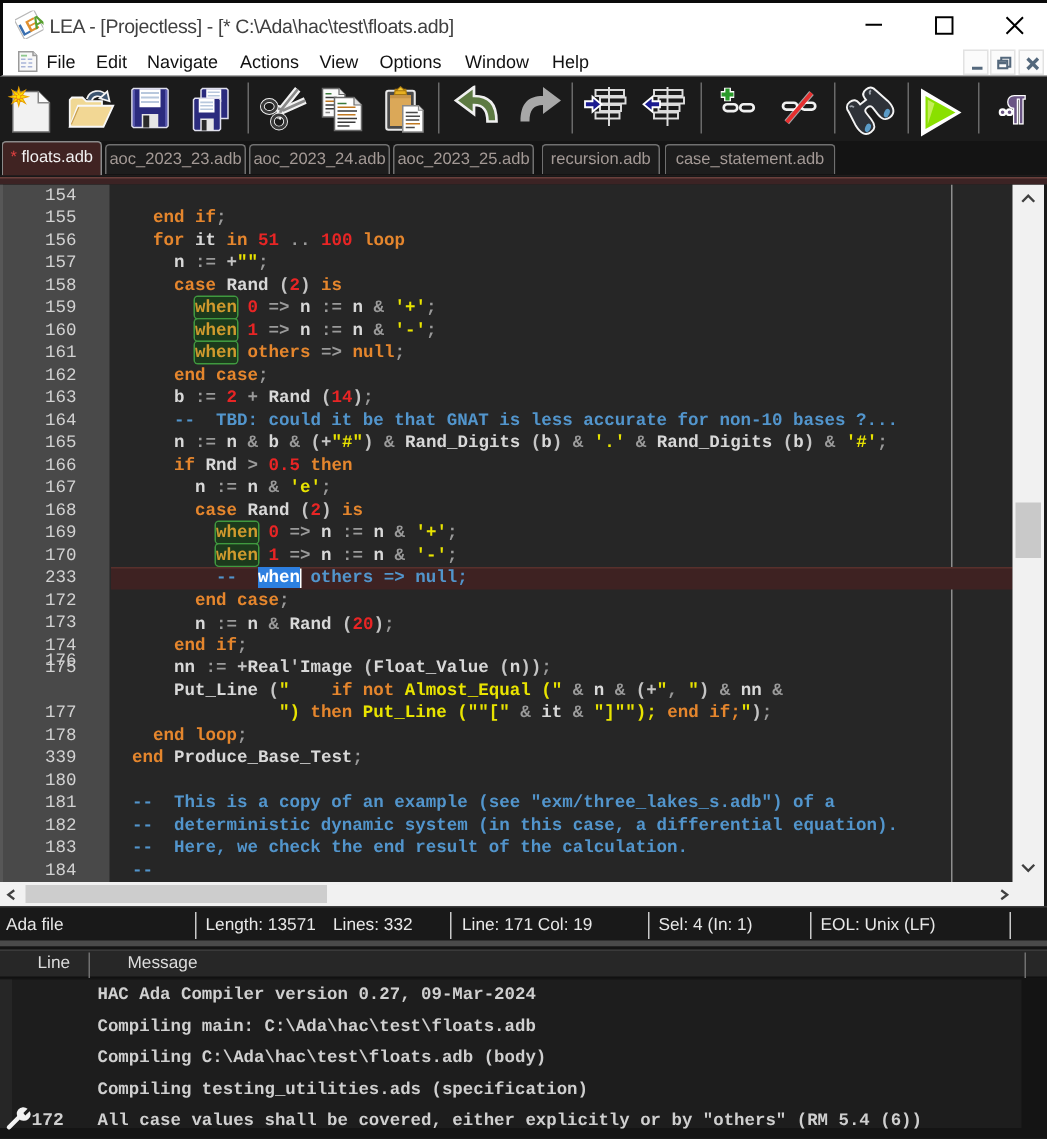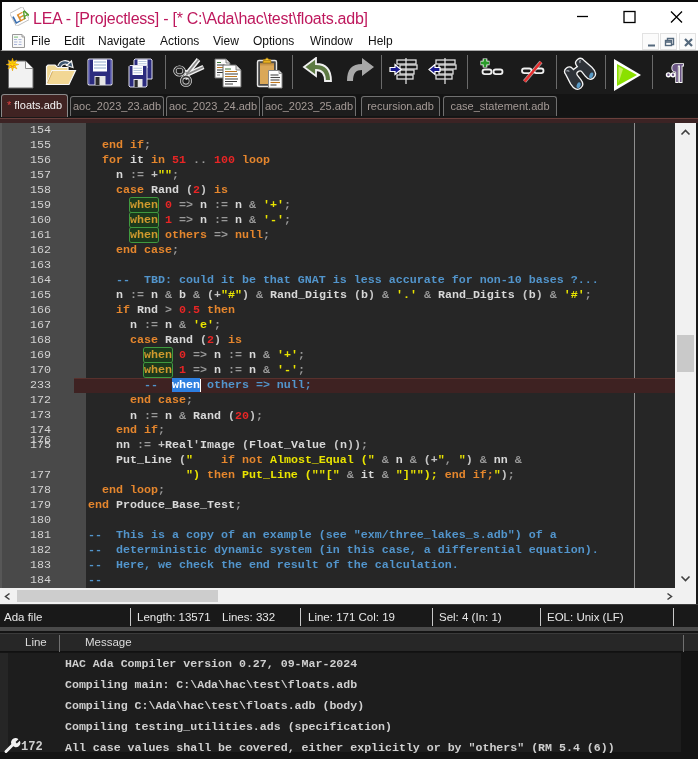--- a/index.html
+++ b/index.html
@@ -1,21 +1,21 @@
 <!DOCTYPE html>
 <html><head>
 <meta charset="utf-8">
 <style>
 * { margin:0; padding:0; box-sizing:border-box; }
 html,body { width:698px; height:759px; overflow:hidden; background:#1a1a1a; }
 body { position:relative; font-family:"Liberation Sans", sans-serif; }
 
 
 #titlebar { position:absolute; left:0; top:0; width:698px; height:30px; background:#ffffff; border-top:2px solid #0a0a0a; border-left:2px solid #0a0a0a; }
-#titletext { position:absolute; left:31px; top:8px; font-size:16px; color:#be185d; letter-spacing:-0.25px; white-space:pre; }
+#titletext { position:absolute; left:31px; top:8px; font-size:13px; color:#404040; letter-spacing:-0.25px; white-space:pre; }
 .wbtn { position:absolute; top:0; width:47px; height:30px; }
 #leaicon { position:absolute; left:7px; top:4px; }
 
 
 #menubar { position:absolute; left:0; top:30px; width:698px; height:21px; background:#ffffff; border-bottom:1px solid #aaaaaa; border-left:2px solid #0a0a0a; }
 .mitem { position:absolute; top:4px; font-size:12px; color:#111; }
 #docicon { position:absolute; left:7px; top:2px; }
 .mdibtn { position:absolute; top:3px; width:17px; height:17px; background:#fbfbfb; border:1px solid #e2e2e2; }
 .mdibtn svg { position:absolute; left:1px; top:1px; }
 
@@ -25,21 +25,21 @@
 .tsep { position:absolute; top:4px; width:1px; height:34px; background:#6a6a6a; }
 
 
 #tabbar { position:absolute; left:0; top:94px; width:698px; height:23px; background:#141414; }
 .tab { position:absolute; top:2px; height:20px; background:#1d1d1d; border:1px solid #707070; border-bottom:none; border-radius:3px 3px 0 0; color:#a49a96; font-size:11px; text-align:center; line-height:18px; white-space:pre; }
 .tab.active { top:0; height:23px; background:#402322; color:#f2f2f2; border-color:#8a8a8a; line-height:21px; }
 #strip { position:absolute; left:0; top:117px; width:698px; height:6px; background:#3c2324; border-top:1px solid #181818; box-shadow:inset 0 1px 0 #6a403c; }
 
 
 #editor { position:absolute; left:0; top:123px; width:698px; height:465px; background:#262626; overflow:hidden; }
-#gutter { position:absolute; left:0; top:0; width:86px; height:465px; background:#494949; border-left:2px solid #575757; }
+#gutter { position:absolute; left:0; top:0; width:73px; height:465px; background:#494949; border-left:2px solid #575757; }
 .ln { position:absolute; left:0; width:49px; height:15px; color:#d2d2d2; font-family:"Liberation Mono", monospace; font-size:11.67px; line-height:15px; text-align:right; }
 #marginline { position:absolute; left:634px; top:0; width:1px; height:465px; background:#8e8e8e; }
 #curline { position:absolute; left:74px; top:255px; width:601px; height:15px; background:#3e2222; border-top:1px solid #58302c; }
 #code { position:absolute; left:74px; top:0; width:560px; height:465px; font-family:"Liberation Mono", monospace; font-size:11.67px; line-height:15px; color:#d8d8d8; font-weight:bold; letter-spacing:0; }
 .cl { position:absolute; left:0; height:15px; white-space:pre; }
 .k { color:#e5862d; }
 .n { color:#e82525; }
 .s { color:#e9e400; }
 .c { color:#5295cc; }
 .o { color:#9a9a9a; }
@@ -347,39 +347,40 @@
     <div class="ln" style="top:225px">169</div>
     <div class="ln" style="top:240px">170</div>
     <div class="ln" style="top:255px">233</div>
     <div class="ln" style="top:270px">172</div>
     <div class="ln" style="top:285px">173</div>
     <div class="ln" style="top:300px">174</div>
     <div class="ln" style="top:315px">175</div>
     <div class="ln" style="top:310px">176</div>
     <div class="ln" style="top:345px">177</div>
     <div class="ln" style="top:360px">178</div>
-    <div class="ln" style="top:375px">179</div>
+    <div class="ln" style="top:375px">339</div>
     <div class="ln" style="top:390px">180</div>
     <div class="ln" style="top:405px">181</div>
     <div class="ln" style="top:420px">182</div>
     <div class="ln" style="top:435px">183</div>
     <div class="ln" style="top:450px">184</div>
   </div>
   <div id="marginline"></div>
   <div id="curline"></div>
   <div id="caret"></div>
   <div id="code">
     <div class="cl" style="top:15px">    <span class="k">end</span> <span class="k">if</span><span class="o">;</span></div>
     <div class="cl" style="top:30px">    <span class="k">for</span> it <span class="k">in</span> <span class="n">51</span> <span class="o">..</span> <span class="n">100</span> <span class="k">loop</span></div>
     <div class="cl" style="top:45px">      n <span class="o">:=</span> <span class="p">+</span><span class="s">""</span><span class="o">;</span></div>
     <div class="cl" style="top:60px">      <span class="k">case</span> Rand <span class="p">(</span><span class="n">2</span><span class="p">)</span> <span class="k">is</span></div>
     <div class="cl" style="top:75px">        <span class="hl"><span class="k">when</span></span> <span class="n">0</span> <span class="o">=&gt;</span> n <span class="o">:=</span> n <span class="o">&amp;</span> <span class="s">'+'</span><span class="o">;</span></div>
     <div class="cl" style="top:90px">        <span class="hl"><span class="k">when</span></span> <span class="n">1</span> <span class="o">=&gt;</span> n <span class="o">:=</span> n <span class="o">&amp;</span> <span class="s">'-'</span><span class="o">;</span></div>
     <div class="cl" style="top:105px">        <span class="hl"><span class="k">when</span></span> <span class="k">others</span> <span class="o">=&gt;</span> <span class="k">null</span><span class="o">;</span></div>
     <div class="cl" style="top:120px">      <span class="k">end</span> <span class="k">case</span><span class="o">;</span></div>
+    <div class="cl" style="top:135px">      b <span class="o">:=</span> <span class="n">2</span> <span class="o">+</span> Rand <span class="p">(</span><span class="n">14</span><span class="p">)</span><span class="o">;</span></div>
     <div class="cl" style="top:150px">      <span class="c">--  TBD: could it be that GNAT is less accurate for non-10 bases ?...</span></div>
     <div class="cl" style="top:165px">      n <span class="o">:=</span> n <span class="o">&amp;</span> b <span class="o">&amp;</span> <span class="p">(+</span><span class="s">"#"</span><span class="p">)</span> <span class="o">&amp;</span> Rand_Digits <span class="p">(</span>b<span class="p">)</span> <span class="o">&amp;</span> <span class="s">'.'</span> <span class="o">&amp;</span> Rand_Digits <span class="p">(</span>b<span class="p">)</span> <span class="o">&amp;</span> <span class="s">'#'</span><span class="o">;</span></div>
     <div class="cl" style="top:180px">      <span class="k">if</span> Rnd <span class="o">&gt;</span> <span class="n">0.5</span> <span class="k">then</span></div>
     <div class="cl" style="top:195px">        n <span class="o">:=</span> n <span class="o">&amp;</span> <span class="s">'e'</span><span class="o">;</span></div>
     <div class="cl" style="top:210px">        <span class="k">case</span> Rand <span class="p">(</span><span class="n">2</span><span class="p">)</span> <span class="k">is</span></div>
     <div class="cl" style="top:225px">          <span class="hl"><span class="k">when</span></span> <span class="n">0</span> <span class="o">=&gt;</span> n <span class="o">:=</span> n <span class="o">&amp;</span> <span class="s">'+'</span><span class="o">;</span></div>
     <div class="cl" style="top:240px">          <span class="hl"><span class="k">when</span></span> <span class="n">1</span> <span class="o">=&gt;</span> n <span class="o">:=</span> n <span class="o">&amp;</span> <span class="s">'-'</span><span class="o">;</span></div>
     <div class="cl" style="top:255px">          <span class="c">--  </span><span class="sel">when</span><span class="c"> others =&gt; null;</span></div>
     <div class="cl" style="top:270px">        <span class="k">end</span> <span class="k">case</span><span class="o">;</span></div>
     <div class="cl" style="top:286px">        n <span class="o">:=</span> n <span class="o">&amp;</span> Rand <span class="p">(</span><span class="n">20</span><span class="p">)</span><span class="o">;</span></div>

